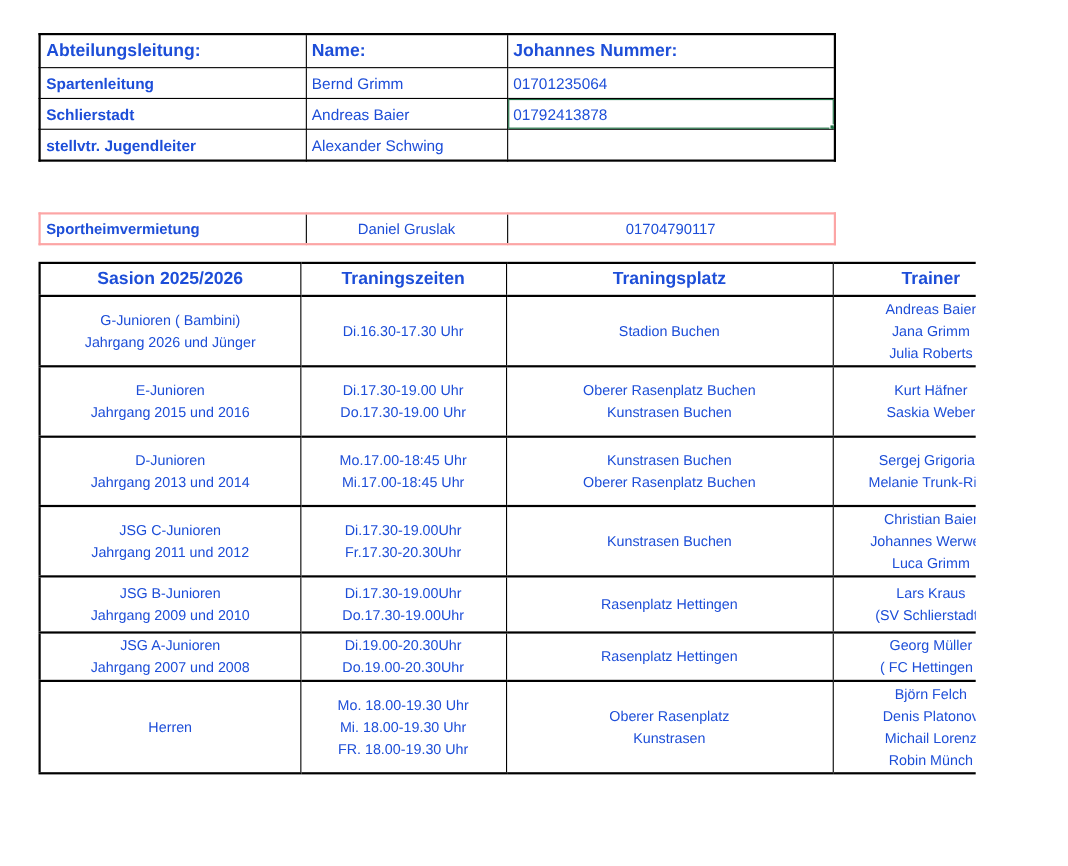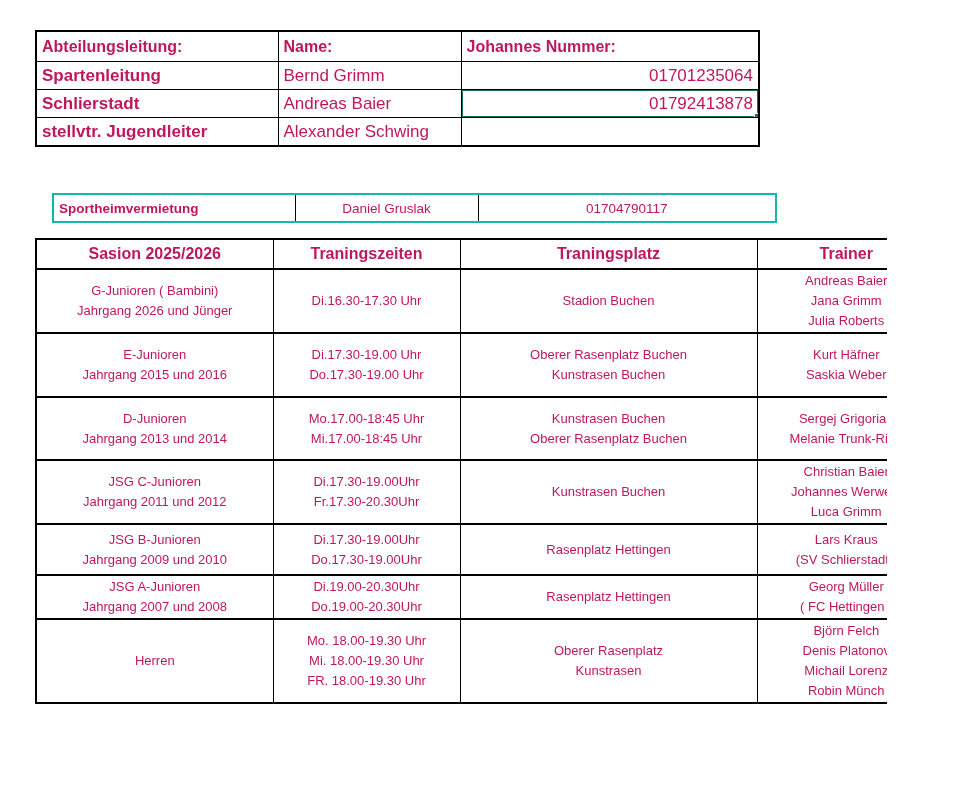--- a/index.html
+++ b/index.html
@@ -1,67 +1,67 @@
 <!DOCTYPE html>
 <html><head>
 <meta charset="utf-8">
 <style>
   html,body{margin:0;padding:0;background:#ffffff;}
   .page{
     position:relative;
     width:887px;height:787px;
     background:#ffffff;
     font-family:"Liberation Sans", sans-serif;
-    color:#be185d;
+    color:#1d4ed8;
     overflow:hidden;
   }
   table{border-collapse:collapse;table-layout:fixed;background:#fff;}
 
   
   .leadership{
     position:absolute;left:35px;top:30px;
     width:723px;
     border:2px solid #000;
   }
   .leadership col.c-role{width:242px;}
   .leadership col.c-name{width:183px;}
   .leadership col.c-phone{width:298px;}
   .leadership td{
     border:1px solid #000;
     padding:0 5px;
     height:27px;
-    font-size:17px;
+    font-size:14px;
     vertical-align:middle;
     overflow:hidden;
     white-space:nowrap;
   }
   .leadership tr.hdr td{height:29px;font-weight:bold;font-size:16px;}
   .leadership td.role{font-weight:bold;}
-  .leadership td.phone{text-align:right;}
+  .leadership td.phone{text-align:left;}
 
   
   td.selected-cell{position:relative;}
   .sel-border{
     position:absolute;inset:-1px;
     border:2px solid #217346;
     pointer-events:none;z-index:2;
   }
   .sel-handle{
     position:absolute;right:-4px;bottom:-4px;
     width:7px;height:7px;
     background:#217346;
     box-shadow:0 0 0 1px #ffffff;
     z-index:3;
   }
 
   
   .rental{
-    position:absolute;left:52px;top:193px;
+    position:absolute;left:35px;top:193px;
     width:723px;
-    border:2px solid #14b8a6;
+    border:2px solid #fca5a5;
     padding-left:20px;
   }
   .rental col.c-role{width:242px;}
   .rental col.c-name{width:183px;}
   .rental col.c-phone{width:298px;}
   .rental td{
     border:1px solid #000;
     padding:0 5px;
     height:26px;
     font-size:13.5px;

